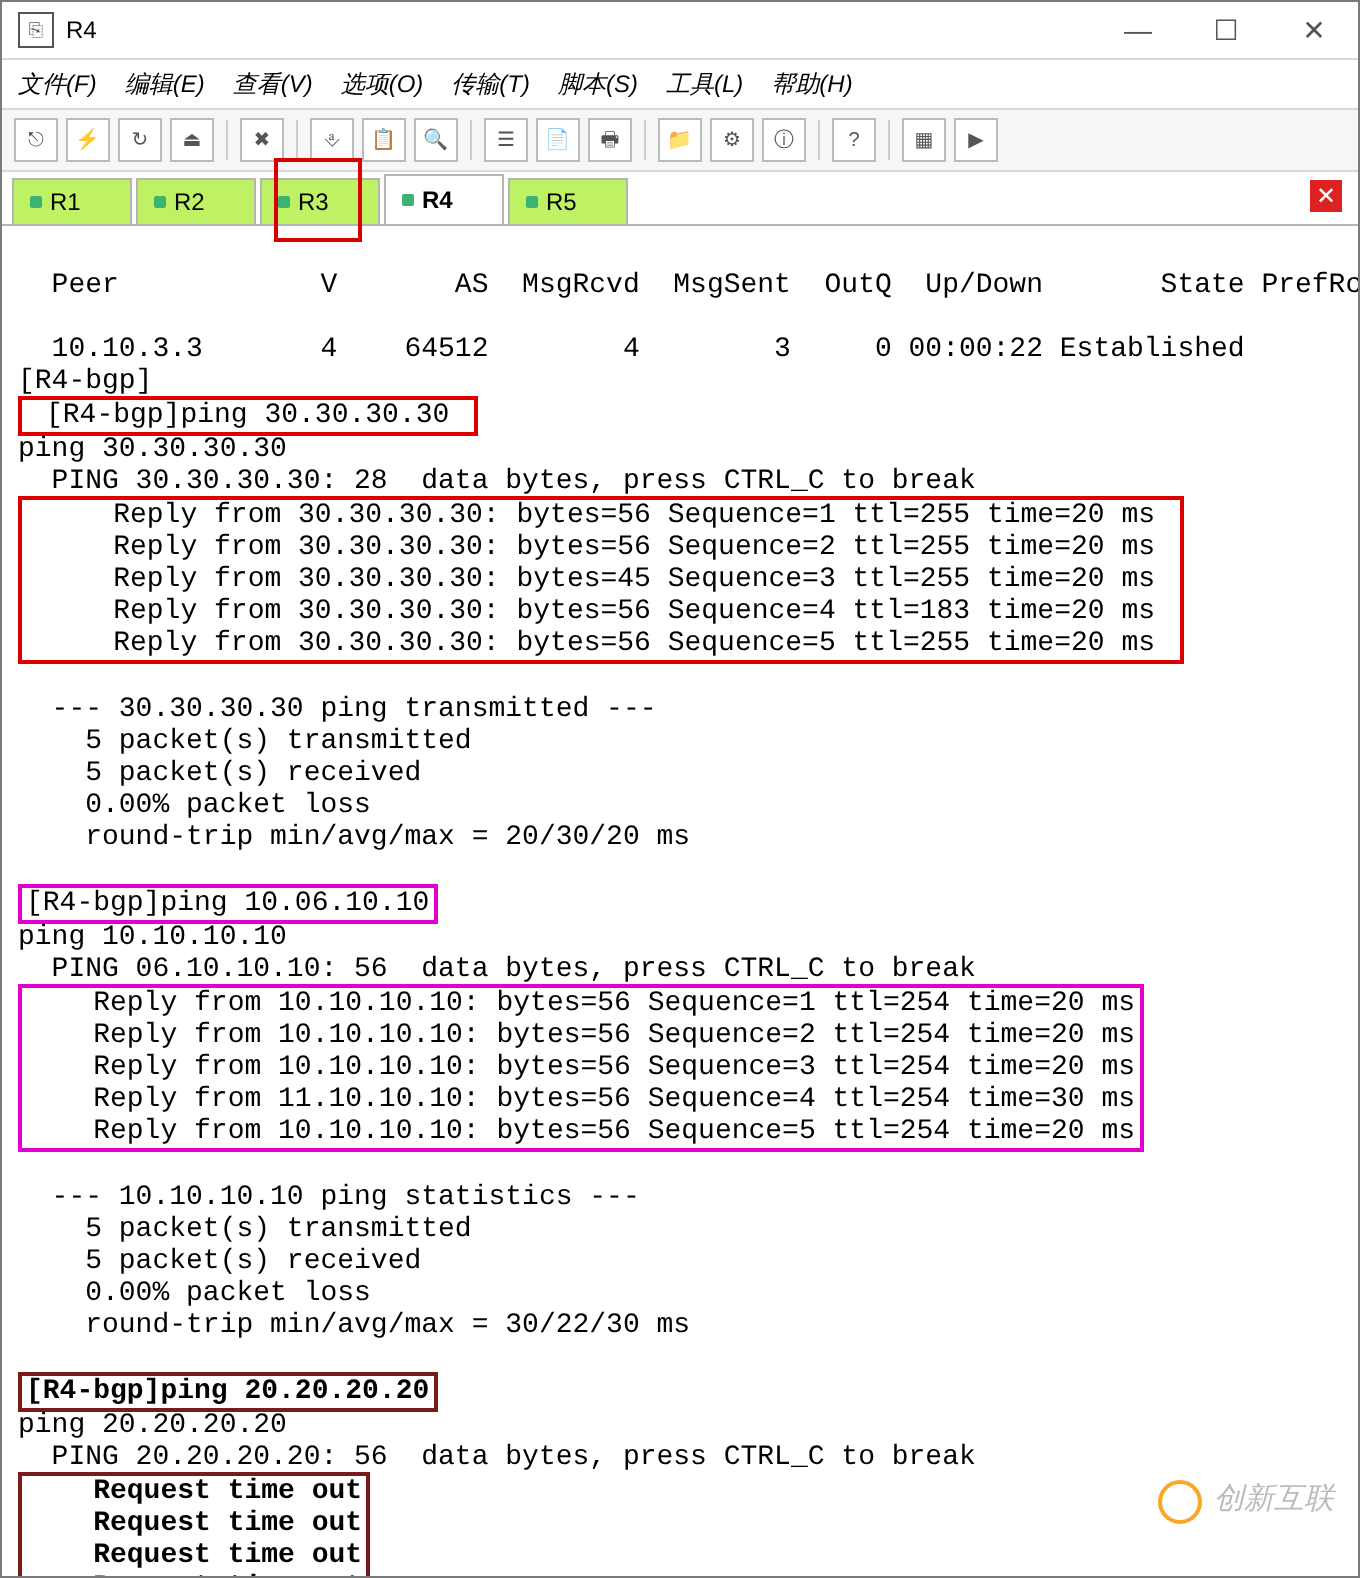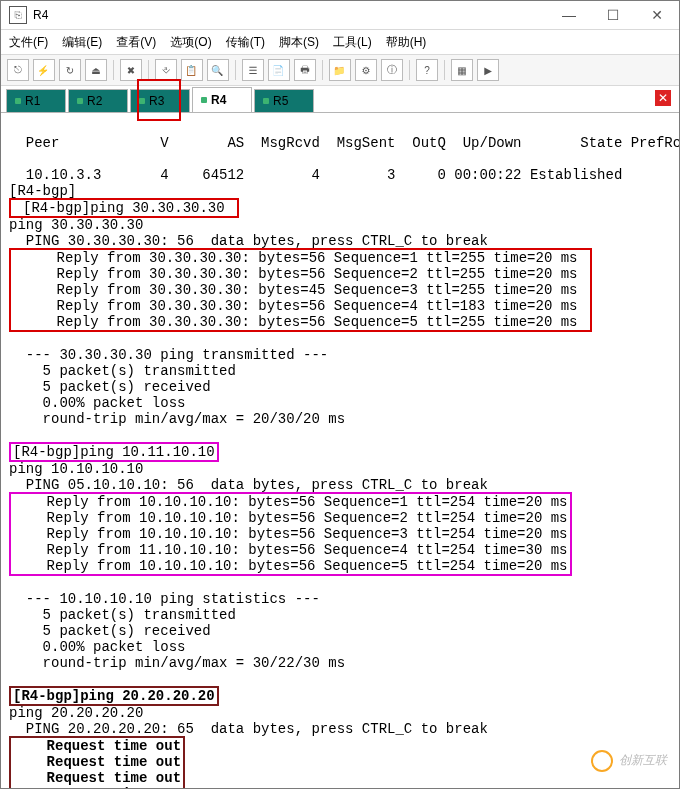--- a/index.html
+++ b/index.html
@@ -3,34 +3,34 @@
 <meta charset="utf-8">
 <style>
 html,body{margin:0;padding:0;font-family:"Microsoft YaHei",Tahoma,Arial,sans-serif;font-size:12px;background:#f0f0f0;color:#000;}
 .window{width:680px;height:789px;background:#fff;border:1px solid #7a7a7a;box-sizing:border-box;display:flex;flex-direction:column;position:relative;}
 .titlebar{height:28px;background:#fff;display:flex;align-items:center;padding:0 0 0 8px;border-bottom:1px solid #d9d9d9;}
 .titlebar .appicon{width:16px;height:16px;border:1px solid #555;margin-right:6px;display:flex;align-items:center;justify-content:center;font-size:9px;color:#555;}
 .titlebar .title{flex:1;font-size:12px;}
 .winctl{display:flex;}
 .winctl div{width:44px;height:27px;display:flex;align-items:center;justify-content:center;color:#555;font-size:14px;}
 .menubar{height:24px;display:flex;align-items:center;padding:0 8px;gap:14px;border-bottom:1px solid #d9d9d9;}
-.menubar span{cursor:default;}
+.menubar span{cursor:default;font-style:italic;}
 .toolbar{height:30px;display:flex;align-items:center;padding:0 6px;gap:4px;border-bottom:1px solid #d9d9d9;background:#f6f6f6;}
 .tb-icon{width:20px;height:20px;border:1px solid #bbb;background:#fff;display:flex;align-items:center;justify-content:center;font-size:10px;color:#555;}
 .tb-sep{width:1px;height:20px;background:#ccc;margin:0 2px;}
 .tabbar{height:26px;display:flex;align-items:flex-end;padding:0 5px;border-bottom:1px solid #b5b5b5;position:relative;}
-.tab{height:22px;min-width:42px;border:1px solid #b5b5b5;border-bottom:none;margin-right:2px;padding:0 8px;display:flex;align-items:center;font-size:12px;background:#0f766e;}
+.tab{height:22px;min-width:42px;border:1px solid #b5b5b5;border-bottom:none;margin-right:2px;padding:0 8px;display:flex;align-items:center;font-size:12px;background:#bef264;}
 .tab.active{background:#fff;height:24px;font-weight:bold;}
 .tab .dot{width:6px;height:6px;background:#3cb371;margin-right:4px;border-radius:1px;}
 .tab-close{position:absolute;right:8px;top:4px;width:16px;height:16px;background:#d22;color:#fff;font-size:12px;display:flex;align-items:center;justify-content:center;}
 .term{flex:1;font-family:"Courier New",monospace;font-size:14px;line-height:16px;white-space:pre;overflow:hidden;padding:6px 8px;position:relative;}
 .hl-red{border:2px solid #d80000;display:inline-block;padding:0 12px;margin:-1px 0;}
 .hl-pink{border:2px solid #e000d0;display:inline-block;padding:0 2px;margin:-1px 0;}
 .hl-dred{border:2px solid #7a1a1a;display:inline-block;padding:0 2px;margin:-1px 0;font-weight:bold;}
-.watermark{position:absolute;right:12px;bottom:16px;font-size:12px;color:#bbb;font-style:italic;display:flex;align-items:center;gap:6px;}
+.watermark{position:absolute;right:12px;bottom:26px;font-size:15px;color:#bbb;font-style:italic;display:flex;align-items:center;gap:6px;}
 .watermark .logo{width:18px;height:18px;border-radius:50%;border:2px solid #f9a825;position:relative;}
 .tabR4box{position:absolute;border:2px solid #d80000;top:78px;left:136px;width:40px;height:38px;pointer-events:none;}
 </style>
 </head>
 <body>
 
 <div class="window">
  <div class="titlebar">
   <span class="appicon">⎘</span>
   <span class="title">R4</span>
@@ -104,51 +104,51 @@
 
  <div class="tabR4box"></div>
 
  <div class="term">
 <span>  Peer            V       AS  MsgRcvd  MsgSent  OutQ  Up/Down       State PrefRcv</span>
 
 <span>  10.10.3.3       4    64512        4        3     0 00:00:22 Established       2</span>
 <span>[R4-bgp]</span>
 <span class="hl-red">[R4-bgp]ping 30.30.30.30</span>
 <span>ping 30.30.30.30</span>
-<span>  PING 30.30.30.30: 56  data bytes, press CTRL_C to break</span>
+<span>  PING 30.30.30.30: 28  data bytes, press CTRL_C to break</span>
 <span class="hl-red"><span>    Reply from 30.30.30.30: bytes=56 Sequence=1 ttl=255 time=20 ms</span>
 <span>    Reply from 30.30.30.30: bytes=56 Sequence=2 ttl=255 time=20 ms</span>
 <span>    Reply from 30.30.30.30: bytes=45 Sequence=3 ttl=255 time=20 ms</span>
 <span>    Reply from 30.30.30.30: bytes=56 Sequence=4 ttl=183 time=20 ms</span>
 <span>    Reply from 30.30.30.30: bytes=56 Sequence=5 ttl=255 time=20 ms</span></span>
 
 <span>  --- 30.30.30.30 ping transmitted ---</span>
 <span>    5 packet(s) transmitted</span>
 <span>    5 packet(s) received</span>
 <span>    0.00% packet loss</span>
 <span>    round-trip min/avg/max = 20/30/20 ms</span>
 
-<span class="hl-pink">[R4-bgp]ping 10.11.10.10</span>
+<span class="hl-pink">[R4-bgp]ping 10.06.10.10</span>
 <span>ping 10.10.10.10</span>
-<span>  PING 05.10.10.10: 56  data bytes, press CTRL_C to break</span>
+<span>  PING 06.10.10.10: 56  data bytes, press CTRL_C to break</span>
 <span class="hl-pink"><span>    Reply from 10.10.10.10: bytes=56 Sequence=1 ttl=254 time=20 ms</span>
 <span>    Reply from 10.10.10.10: bytes=56 Sequence=2 ttl=254 time=20 ms</span>
 <span>    Reply from 10.10.10.10: bytes=56 Sequence=3 ttl=254 time=20 ms</span>
 <span>    Reply from 11.10.10.10: bytes=56 Sequence=4 ttl=254 time=30 ms</span>
 <span>    Reply from 10.10.10.10: bytes=56 Sequence=5 ttl=254 time=20 ms</span></span>
 
 <span>  --- 10.10.10.10 ping statistics ---</span>
 <span>    5 packet(s) transmitted</span>
 <span>    5 packet(s) received</span>
 <span>    0.00% packet loss</span>
 <span>    round-trip min/avg/max = 30/22/30 ms</span>
 
 <span class="hl-dred">[R4-bgp]ping 20.20.20.20</span>
 <span>ping 20.20.20.20</span>
-<span>  PING 20.20.20.20: 65  data bytes, press CTRL_C to break</span>
+<span>  PING 20.20.20.20: 56  data bytes, press CTRL_C to break</span>
 <span class="hl-dred"><span>    Request time out</span>
 <span>    Request time out</span>
 <span>    Request time out</span>
 <span>    Request time out</span>
 </span>
 
 
 
 
 

